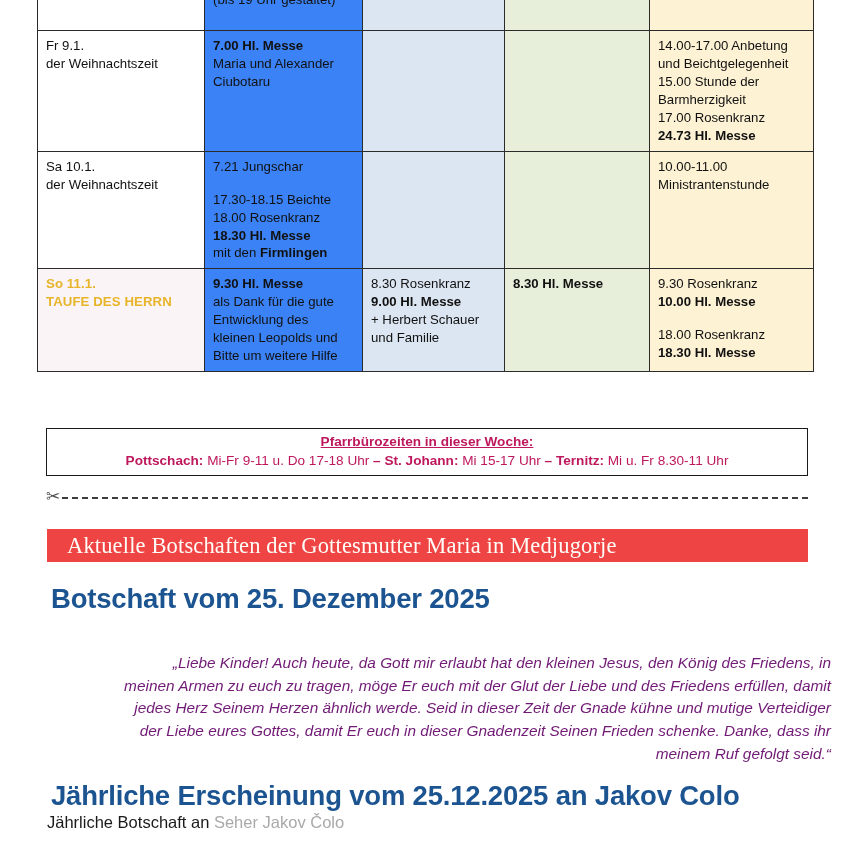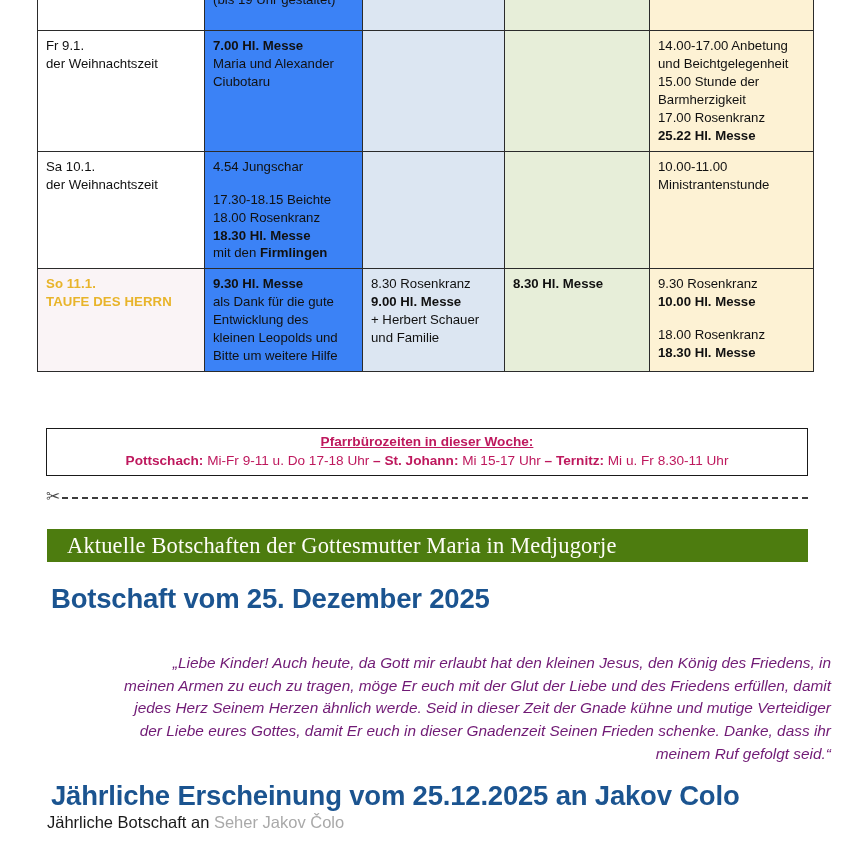--- a/index.html
+++ b/index.html
@@ -109,21 +109,21 @@
     transform: translateY(1px);
   }
 
   
   .banner {
     position: absolute;
     left: 47px;
     top: 529px;
     width: 761px;
     height: 33px;
-    background: #4d7c0f;
+    background: #ef4444;
     color: #fefdf8;
     font-family: "Liberation Serif", serif;
     font-size: 22.5px;
     line-height: 33px;
     padding-left: 20px;
     letter-spacing: .15px;
     white-space: nowrap;
     overflow: hidden;
   }
 
@@ -204,31 +204,31 @@
             <div>Ciubotaru</div>
           </td>
           <td class="bg-blue"></td>
           <td class="bg-green"></td>
           <td class="bg-cream">
             <div>14.00-17.00 Anbetung</div>
             <div>und Beichtgelegenheit</div>
             <div>15.00 Stunde der</div>
             <div>Barmherzigkeit</div>
             <div>17.00 Rosenkranz</div>
-            <div class="b">25.22 Hl. Messe</div>
+            <div class="b">24.73 Hl. Messe</div>
           </td>
         </tr>
 
         <tr>
           <td class="bg-white">
             <div>Sa 10.1.</div>
             <div>der Weihnachtszeit</div>
           </td>
           <td class="bg-peach">
-            <div>4.54 Jungschar</div>
+            <div>7.21 Jungschar</div>
             <span class="spacer-line"></span>
             <div>17.30-18.15 Beichte</div>
             <div>18.00 Rosenkranz</div>
             <div class="b">18.30 Hl. Messe</div>
             <div>mit den <span class="b">Firmlingen</span></div>
           </td>
           <td class="bg-blue"></td>
           <td class="bg-green"></td>
           <td class="bg-cream">
             <div>10.00-11.00</div>

